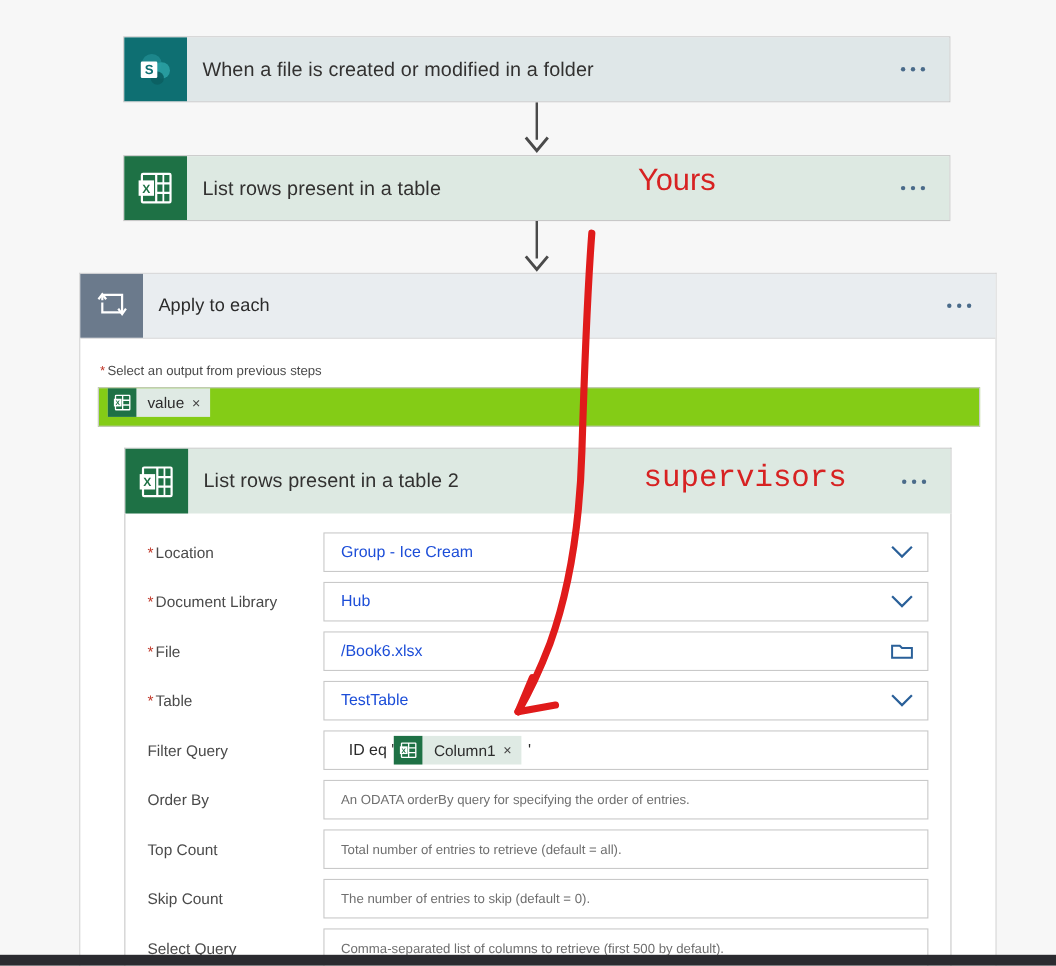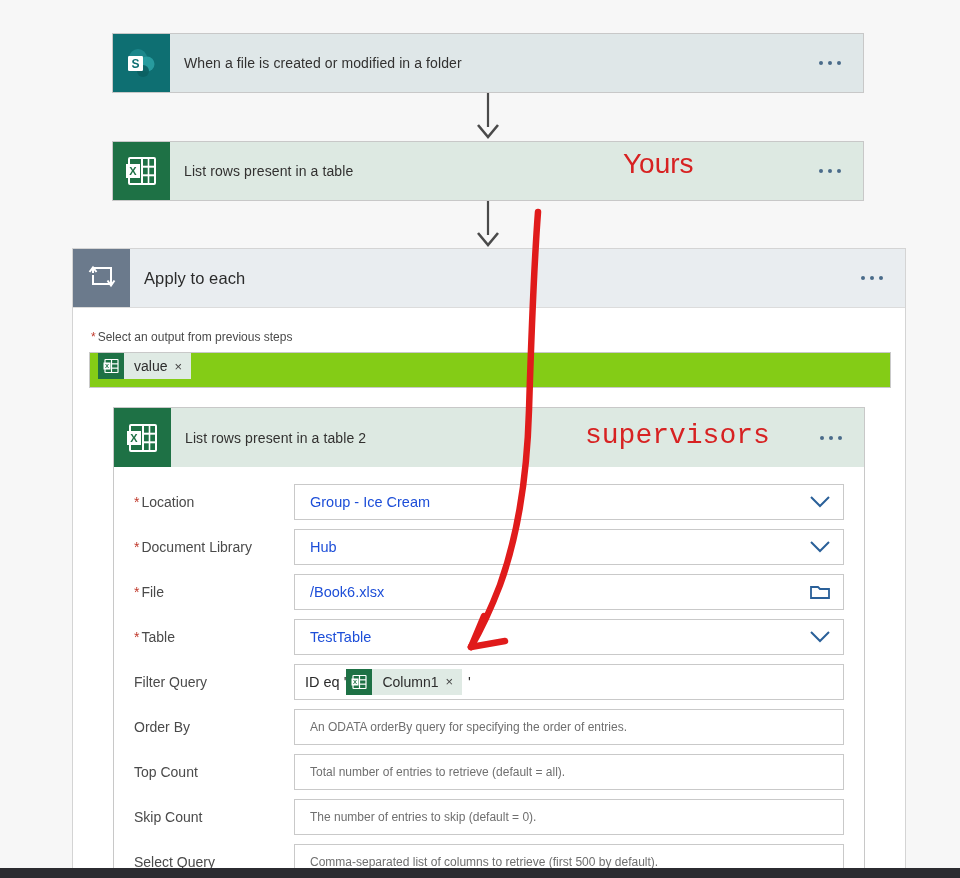--- a/index.html
+++ b/index.html
@@ -50,21 +50,21 @@
     min-width: 57px;
     display: flex;
     align-items: center;
     justify-content: center;
   }
   .card-title {
     flex: 1;
     display: flex;
     align-items: center;
     padding-left: 14px;
-    font-size: 14px;
+    font-size: 18px;
     color: #323130;
     letter-spacing: .1px;
   }
   .ellipsis {
     display: flex;
     align-items: center;
     gap: 5px;
     padding-right: 22px;
   }
   .ellipsis i {
@@ -217,41 +217,41 @@
     overflow: hidden;
   }
   .field-value.placeholder { color: #6f6f6f; font-size: 12px; }
   .field-btn {
     width: 46px;
     height: 34px;
     display: flex;
     align-items: center;
     justify-content: center;
   }
-  .field.filter-field { padding-left: 10px; text-align: center; }
+  .field.filter-field { padding-left: 22px; text-align: center; }
   .filter-pre, .filter-post {
     font-size: 14.5px;
     color: #2b2b2b;
     white-space: nowrap;
   }
   .filter-post { padding-left: 6px; }
 
   
   .connector {
     position: absolute;
   }
 
   
   .annot {
     position: absolute;
     color: #d72222;
     font-size: 28px;
     font-family: "Liberation Sans", sans-serif;
   }
-  #annot-yours { left: 623px; top: 148px; }
+  #annot-yours { left: 580px; top: 148px; }
   #annot-supervisors { left: 585px; top: 420px; font-family: Liberation Mono, monospace; }
 
   #red-arrow {
     position: absolute;
     left: 430px;
     top: 195px;
     width: 160px;
     height: 480px;
     pointer-events: none;
   }

